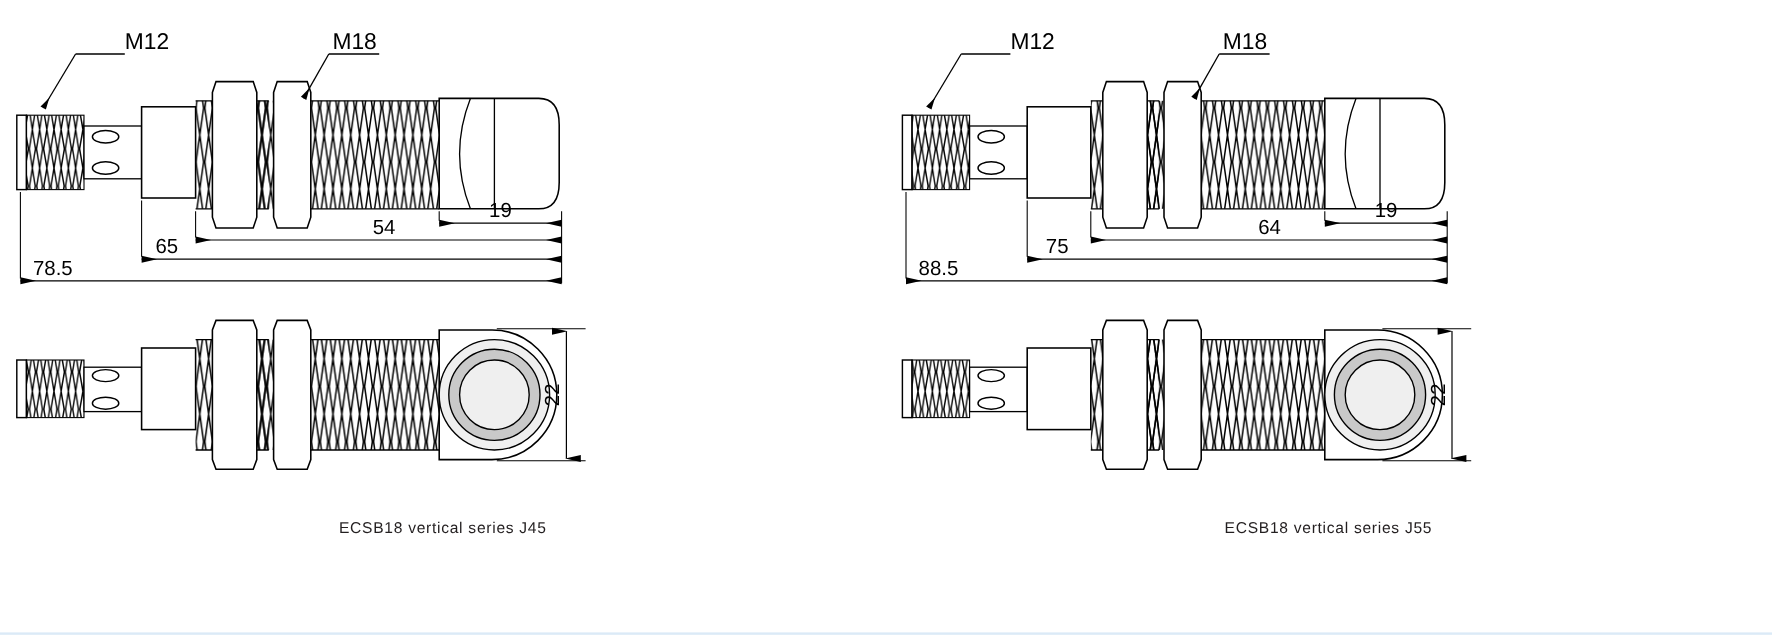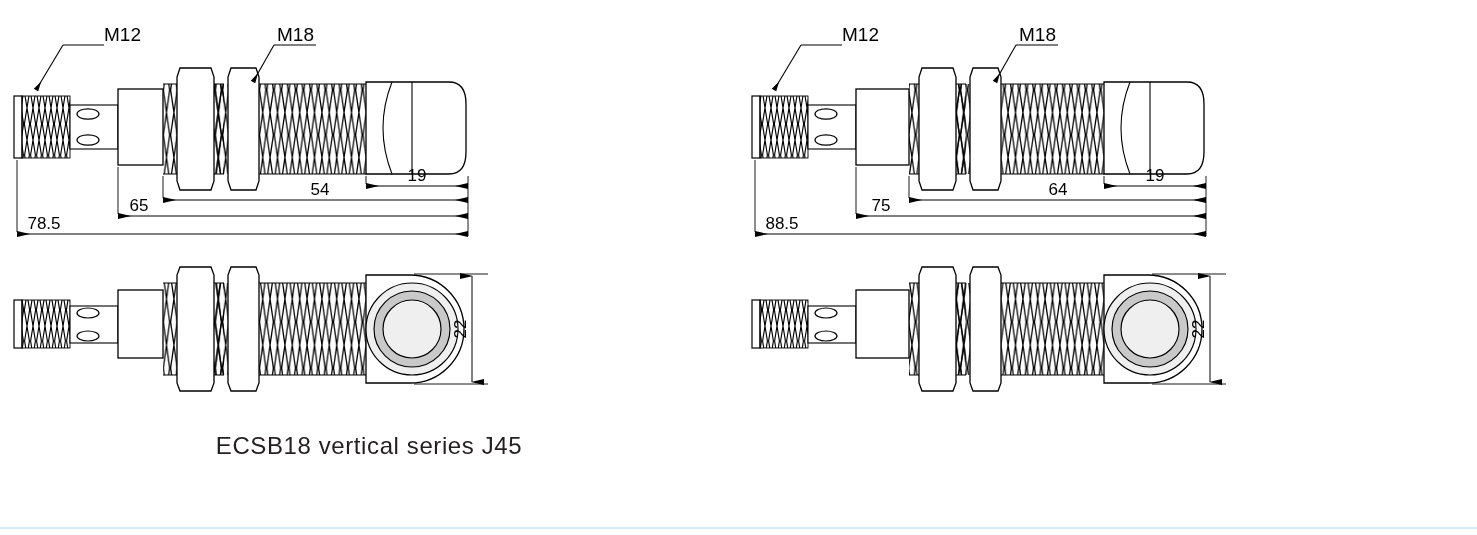--- a/index.html
+++ b/index.html
@@ -40,21 +40,21 @@
     top: 0;
     display: block;
   }
   .caption {
     position: absolute;
     left: 0;
     top: 432px;
     width: 738px;
     text-align: center;
     font-family: "Liberation Sans", sans-serif;
-    font-size: 24px;
+    font-size: 13px;
     letter-spacing: 0.6px;
     color: #231f20;
     white-space: nowrap;
   }
   .footer-rule {
     position: absolute;
     left: 0;
     top: 527px;
     width: 1477px;
     height: 2px;
@@ -423,18 +423,19 @@
 
           <g>
             <line x1="414" y1="274" x2="488" y2="274" stroke="#000" stroke-width="0.9"></line>
             <line x1="414" y1="384" x2="488" y2="384" stroke="#000" stroke-width="0.9"></line>
             <line x1="472" y1="276" x2="472" y2="382" stroke="#000" stroke-width="1" marker-start="url(#arwU55)" marker-end="url(#arwD55)"></line>
             <text class="dim-txt" x="466" y="329" text-anchor="middle" transform="rotate(-90 466 329)">22</text>
           </g>
         </g>
       </svg>
 
+      <div class="caption">ECSB18 vertical series J55</div>
     </div>
 
   </div>
 
   <div class="footer-rule"></div>
 </div>
 
 </body></html>

